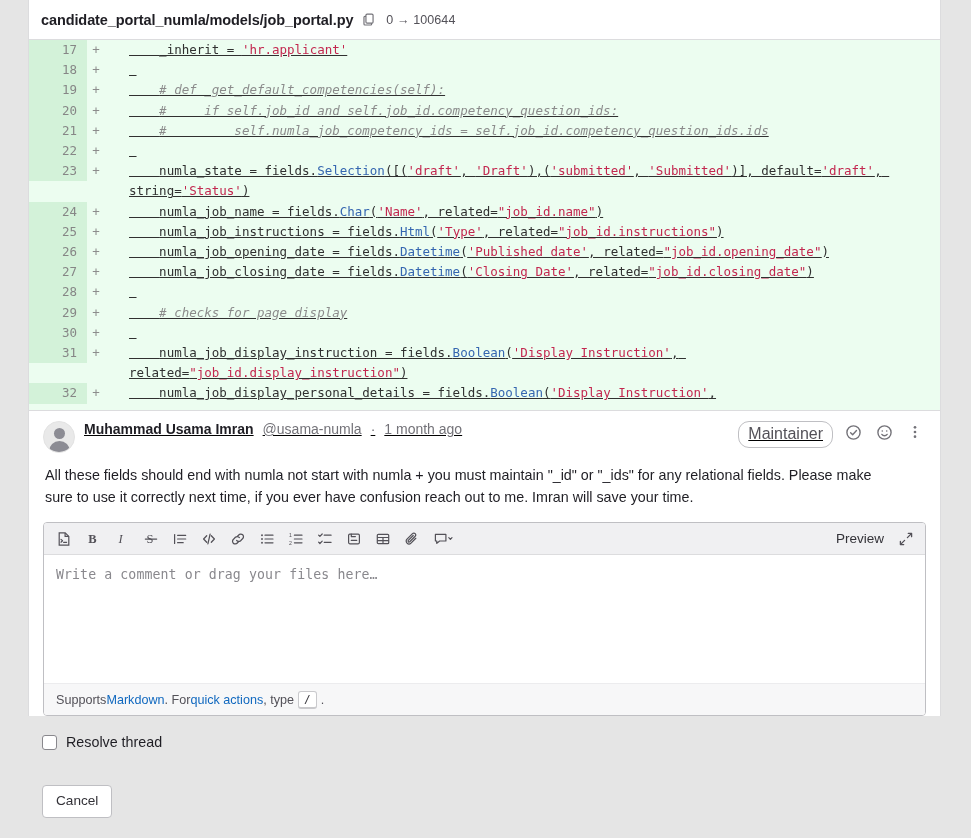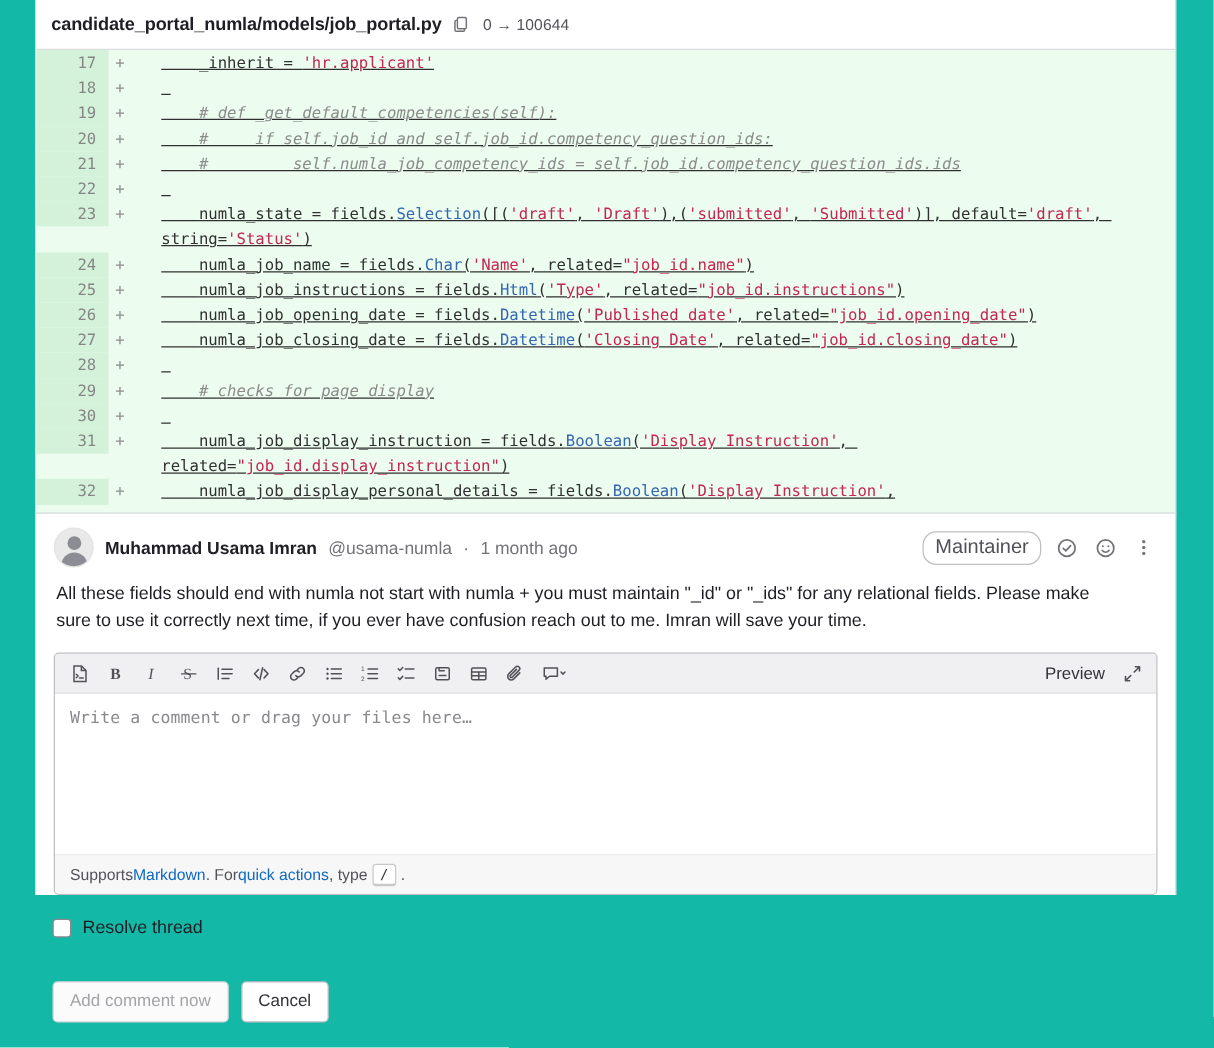--- a/index.html
+++ b/index.html
@@ -7,21 +7,21 @@
     margin: 0; padding: 0;
     width: 971px; height: 838px;
     background: #ffffff;
     font-family: "Liberation Sans", sans-serif;
     -webkit-font-smoothing: antialiased;
   }
   .page {
     position: relative;
     width: 971px; height: 838px;
     overflow: hidden;
-    background: #14b8a6;
+    background: #e5e5e5;
   }
 
   
   .diff-panel {
     position: absolute;
     left: 28px; top: 0;
     width: 913px;
     border-left: 1px solid #dcdcde;
     border-right: 1px solid #dcdcde;
     background: #fff;
@@ -104,23 +104,24 @@
     left: 28px; top: 410px;
     width: 913px;
     background: #fff;
     border-left: 1px solid #dcdcde;
     border-right: 1px solid #dcdcde;
     border-top: 1px solid #dcdcde;
     padding: 10px 14px 0 14px;
   }
   .comment-head {
     display: flex;
-    align-items: center;
+    align-items: flex-start;
     gap: 9px;
     height: 34px;
+    text-decoration: underline;
   }
   .avatar {
     width: 32px; height: 32px;
     border-radius: 50%;
     background: #e9e9e9;
     flex: 0 0 32px;
     position: relative;
     overflow: hidden;
     border: 1px solid #e3e3e3;
   }
@@ -579,17 +580,16 @@
       </div>
     </div>
   </div>
 
   <div class="resolve-row">
     <span class="checkbox"></span>
     <span class="resolve-label">Resolve thread</span>
   </div>
 
   <div class="actions">
-    <button class="btn disabled">Add comment now</button>
     <button class="btn">Cancel</button>
   </div>
 
 </div>
 
 </body></html>

